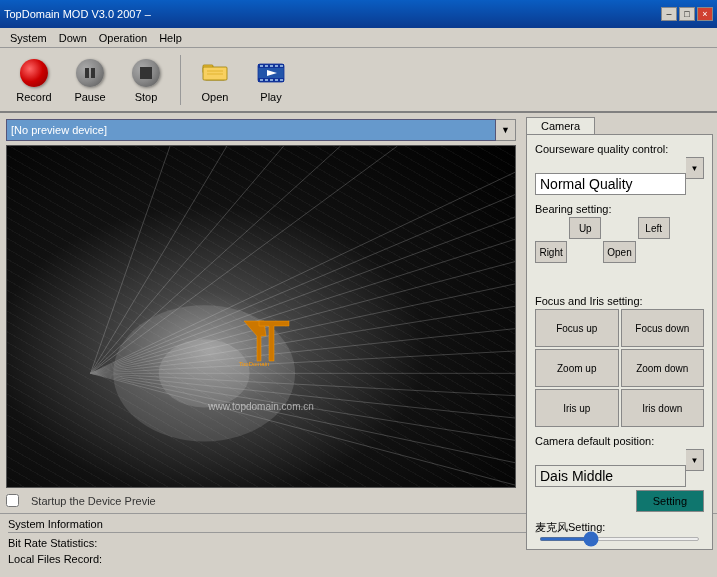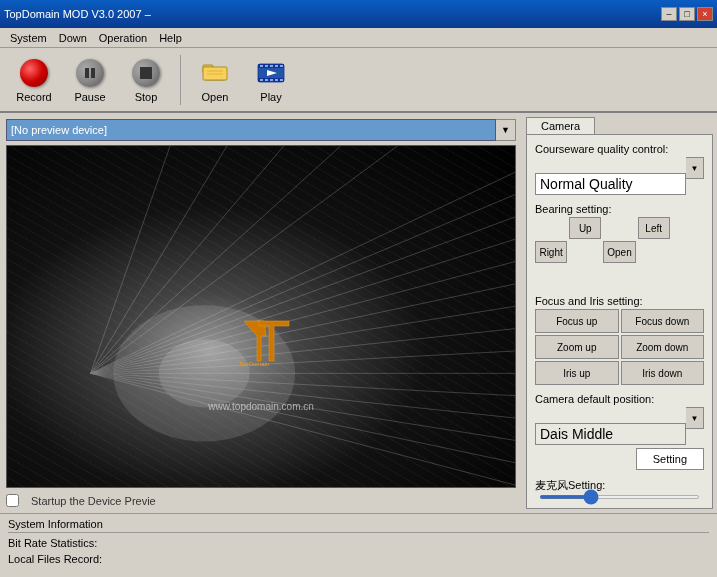--- a/index.html
+++ b/index.html
@@ -291,21 +291,21 @@
     }
     .bear-btn.empty { background: transparent; border: none; cursor: default; }
 
     
     .focus-grid {
       display: grid;
       grid-template-columns: 1fr 1fr;
       gap: 2px;
     }
     .cam-btn {
-      height: 24px;
+      height: 38px;
       background: #d4d0c8;
       border: 1px solid #888;
       font-size: 10px;
       cursor: pointer;
       display: flex;
       align-items: center;
       justify-content: center;
     }
 
     
@@ -317,21 +317,21 @@
     .win-slider {
       width: 100%;
       height: 4px;
       cursor: pointer;
       accent-color: #316ac5;
     }
 
     
     .setting-btn {
       height: 22px;
-      background: #ffffff;
+      background: #0f766e;
       border: 1px solid #888;
       font-size: 11px;
       cursor: pointer;
       display: flex;
       align-items: center;
       justify-content: center;
       align-self: flex-end;
       padding: 0 16px;
     }
 

